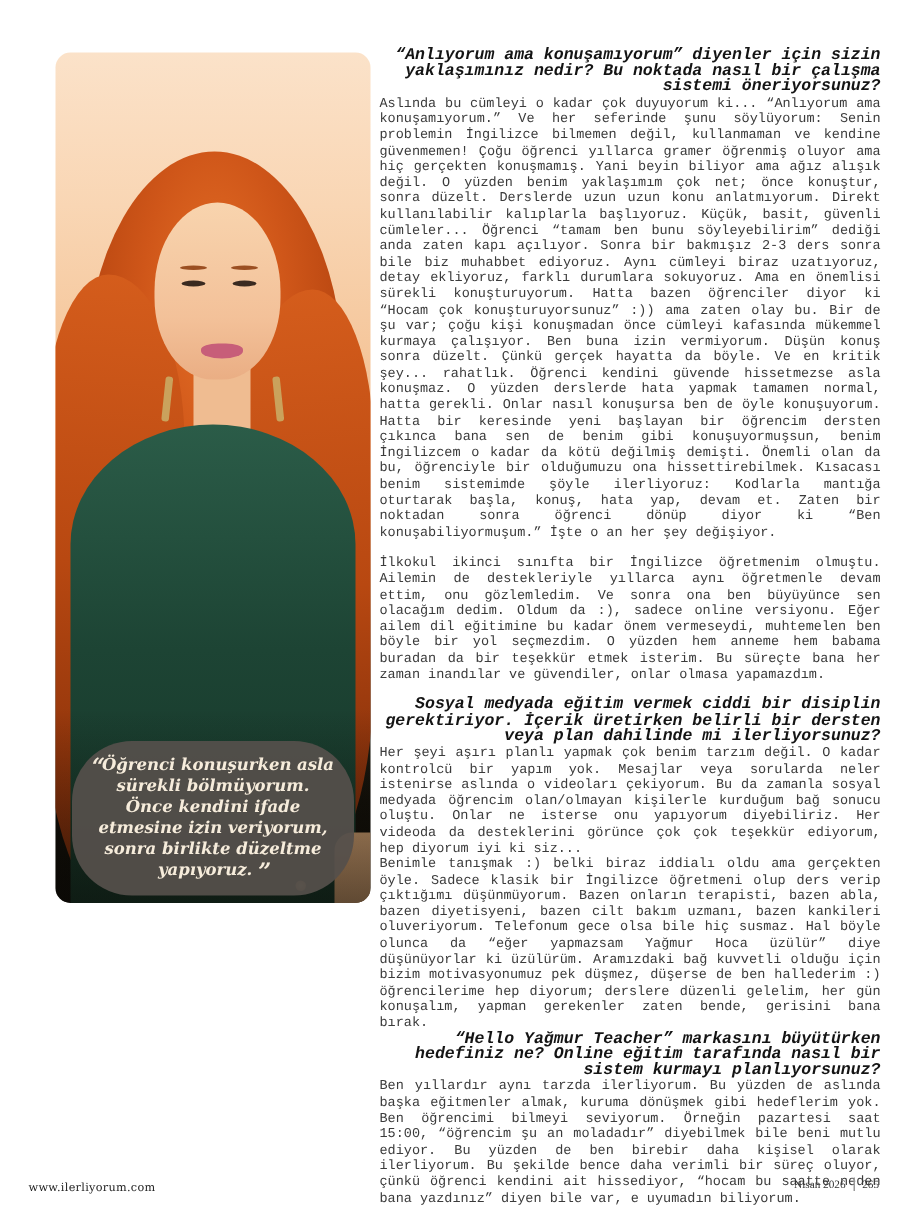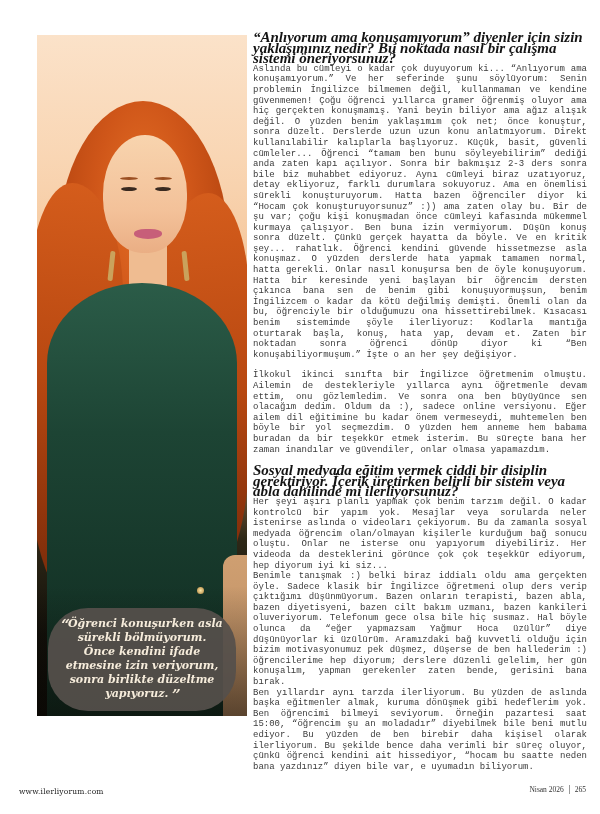--- a/index.html
+++ b/index.html
@@ -6,22 +6,22 @@
     --page-bg:#ffffff; --body-text:#3b3b3b; --question-text:#141414;
     --photo-peach:#f7cda4; --hair-orange:#c6511a; --dress-green:#1d4434;
     --bubble-gray:#55504b; --quote-text:#f6ecdb; --gold:#caa25c;
   }
   *{box-sizing:border-box;margin:0;padding:0;}
   html,body{background:#fff;}
   .page{position:relative;width:600px;height:814px;background:var(--page-bg);
     font-family:"DejaVu Serif",serif;overflow:hidden;}
 
   
-  .photo{position:absolute;left:37px;top:35px;width:210px;height:681px;overflow:hidden;
-    background:linear-gradient(180deg,#fbe2c9 0%,#f9d6b4 18%,#f5c79c 35%,#eeb488 48%,#9a744c 62%,#2e2817 74%,#12100a 88%,#0c0a06 100%);}
+  .photo{position:absolute;left:37px;top:35px;width:210px;height:567px;overflow:hidden;
+    background:linear-gradient(180deg,#fbe2c9 0%,#f9d6b4 18%,#f5c79c 35%,#eeb488 48%,#9a744c 62%,#2e2817 74%,#12100a 88%,#0c0a06 100%);border-radius:10px;}
   .photo div{position:absolute;}
   .hair-mass{top:66px;left:20px;width:172px;height:300px;border-radius:50% 50% 45% 45%;
     background:radial-gradient(ellipse at 50% 35%,#e56f26 0%,#cf5619 40%,#b94711 72%,#a63d0e 100%);}
   .hair-left-curl{top:148px;left:-8px;width:94px;height:430px;
     border-radius:46% 54% 40% 60% / 26% 26% 35% 35%;
     background:linear-gradient(185deg,#d55d1c 0%,#b84811 45%,#93360c 75%,#6f280a 100%);}
   .hair-right-curl{top:158px;left:124px;width:88px;height:400px;
     border-radius:54% 46% 60% 40% / 26% 26% 35% 35%;
     background:linear-gradient(175deg,#d55d1c 0%,#b84811 50%,#8c330c 80%,#6f280a 100%);}
   .face{top:100px;left:66px;width:84px;height:118px;border-radius:50% 50% 46% 46%;
@@ -49,22 +49,22 @@
   
   .quote-bubble{position:absolute;left:11px;bottom:5px;width:188px;
     padding:9px 13px 10px 13px;border-radius:40px;
     background:rgba(85,80,75,0.93);text-align:center;}
   .quote-bubble p{font-style:italic;font-weight:bold;font-size:11px;line-height:14px;
     color:var(--quote-text);font-family:"DejaVu Serif",serif;}
   .qmark{font-size:15px;line-height:0;position:relative;top:3px;letter-spacing:-2px;}
 
   
   .article{position:absolute;left:253px;top:32px;width:334px;}
-  .question{font-family:Liberation Serif, serif;font-style:italic;font-weight:bold;
-    font-size:15px;line-height:10.6px;color:var(--question-text);text-align:left;}
+  .question{font-family:Liberation Mono, monospace;font-style:italic;font-weight:bold;
+    font-size:11px;line-height:10.6px;color:var(--question-text);text-align:right;}
   .answer{font-family:Liberation Mono, monospace;font-size:9px;line-height:10.6px;
     color:var(--body-text);text-align:justify;}
   .qa.gap{margin-top:10px;}
 
   
   .footer-left{position:absolute;left:19px;top:787px;font-size:7.5px;color:#222;
     font-family:"DejaVu Serif",serif;letter-spacing:0.2px;}
   .footer-right{position:absolute;right:14px;top:785px;font-size:7.5px;color:#333;
     font-family:Liberation Serif, serif;display:flex;align-items:center;gap:5px;}
   .footer-sep{display:inline-block;width:1px;height:9px;background:#999;}
@@ -99,27 +99,28 @@
 
   <div class="article">
     <div class="qa">
       <div class="question">“Anlıyorum ama konuşamıyorum” diyenler için sizin yaklaşımınız nedir? Bu noktada nasıl bir çalışma sistemi öneriyorsunuz?</div>
       <div class="answer">Aslında bu cümleyi o kadar çok duyuyorum ki... “Anlıyorum ama konuşamıyorum.” Ve her seferinde şunu söylüyorum: Senin problemin İngilizce bilmemen değil, kullanmaman ve kendine güvenmemen! Çoğu öğrenci yıllarca gramer öğrenmiş oluyor ama hiç gerçekten konuşmamış. Yani beyin biliyor ama ağız alışık değil. O yüzden benim yaklaşımım çok net; önce konuştur, sonra düzelt. Derslerde uzun uzun konu anlatmıyorum. Direkt kullanılabilir kalıplarla başlıyoruz. Küçük, basit, güvenli cümleler... Öğrenci “tamam ben bunu söyleyebilirim” dediği anda zaten kapı açılıyor. Sonra bir bakmışız 2-3 ders sonra bile biz muhabbet ediyoruz. Aynı cümleyi biraz uzatıyoruz, detay ekliyoruz, farklı durumlara sokuyoruz. Ama en önemlisi sürekli konuşturuyorum. Hatta bazen öğrenciler diyor ki “Hocam çok konuşturuyorsunuz” :)) ama zaten olay bu. Bir de şu var; çoğu kişi konuşmadan önce cümleyi kafasında mükemmel kurmaya çalışıyor. Ben buna izin vermiyorum. Düşün konuş sonra düzelt. Çünkü gerçek hayatta da böyle. Ve en kritik şey... rahatlık. Öğrenci kendini güvende hissetmezse asla konuşmaz. O yüzden derslerde hata yapmak tamamen normal, hatta gerekli. Onlar nasıl konuşursa ben de öyle konuşuyorum. Hatta bir keresinde yeni başlayan bir öğrencim dersten çıkınca bana sen de benim gibi konuşuyormuşsun, benim İngilizcem o kadar da kötü değilmiş demişti. Önemli olan da bu, öğrenciyle bir olduğumuzu ona hissettirebilmek. Kısacası benim sistemimde şöyle ilerliyoruz: Kodlarla mantığa oturtarak başla, konuş, hata yap, devam et. Zaten bir noktadan sonra öğrenci dönüp diyor ki “Ben konuşabiliyormuşum.” İşte o an her şey değişiyor.</div>
     </div>
     <div class="qa gap">
       <div class="answer">İlkokul ikinci sınıfta bir İngilizce öğretmenim olmuştu. Ailemin de destekleriyle yıllarca aynı öğretmenle devam ettim, onu gözlemledim. Ve sonra ona ben büyüyünce sen olacağım dedim. Oldum da :), sadece online versiyonu. Eğer ailem dil eğitimine bu kadar önem vermeseydi, muhtemelen ben böyle bir yol seçmezdim. O yüzden hem anneme hem babama buradan da bir teşekkür etmek isterim. Bu süreçte bana her zaman inandılar ve güvendiler, onlar olmasa yapamazdım.</div>
     </div>
     <div class="qa gap">
-      <div class="question">Sosyal medyada eğitim vermek ciddi bir disiplin gerektiriyor. İçerik üretirken belirli bir sistem veya abla dahilinde mi ilerliyorsunuz?</div>
+      <div class="question">Sosyal medyada eğitim vermek ciddi bir disiplin gerektiriyor. İçerik üretirken belirli bir dersten veya plan dahilinde mi ilerliyorsunuz?</div>
       <div class="answer">Her şeyi aşırı planlı yapmak çok benim tarzım değil. O kadar kontrolcü bir yapım yok. Mesajlar veya sorularda neler istenirse aslında o videoları çekiyorum. Bu da zamanla sosyal medyada öğrencim olan/olmayan kişilerle kurduğum bağ sonucu oluştu. Onlar ne isterse onu yapıyorum diyebiliriz. Her videoda da desteklerini görünce çok çok teşekkür ediyorum, hep diyorum iyi ki siz...</div>
     </div>
     <div class="qa">
       <div class="answer">Benimle tanışmak :) belki biraz iddialı oldu ama gerçekten öyle. Sadece klasik bir İngilizce öğretmeni olup ders verip çıktığımı düşünmüyorum. Bazen onların terapisti, bazen abla, bazen diyetisyeni, bazen cilt bakım uzmanı, bazen kankileri oluveriyorum. Telefonum gece olsa bile hiç susmaz. Hal böyle olunca da “eğer yapmazsam Yağmur Hoca üzülür” diye düşünüyorlar ki üzülürüm. Aramızdaki bağ kuvvetli olduğu için bizim motivasyonumuz pek düşmez, düşerse de ben hallederim :) öğrencilerime hep diyorum; derslere düzenli gelelim, her gün konuşalım, yapman gerekenler zaten bende, gerisini bana bırak.</div>
     </div>
     <div class="qa">
+      <div class="question">“Hello Yağmur Teacher” markasını büyütürken hedefiniz ne? Online eğitim tarafında nasıl bir sistem kurmayı planlıyorsunuz?</div>
       <div class="answer">Ben yıllardır aynı tarzda ilerliyorum. Bu yüzden de aslında başka eğitmenler almak, kuruma dönüşmek gibi hedeflerim yok. Ben öğrencimi bilmeyi seviyorum. Örneğin pazartesi saat 15:00, “öğrencim şu an moladadır” diyebilmek bile beni mutlu ediyor. Bu yüzden de ben birebir daha kişisel olarak ilerliyorum. Bu şekilde bence daha verimli bir süreç oluyor, çünkü öğrenci kendini ait hissediyor, “hocam bu saatte neden bana yazdınız” diyen bile var, e uyumadın biliyorum.</div>
     </div>
   </div>
 
   <div class="footer-left">www.ilerliyorum.com</div>
   <div class="footer-right">
     <span>Nisan 2026</span>
     <span class="footer-sep"></span>
     <span>265</span>
   </div>

